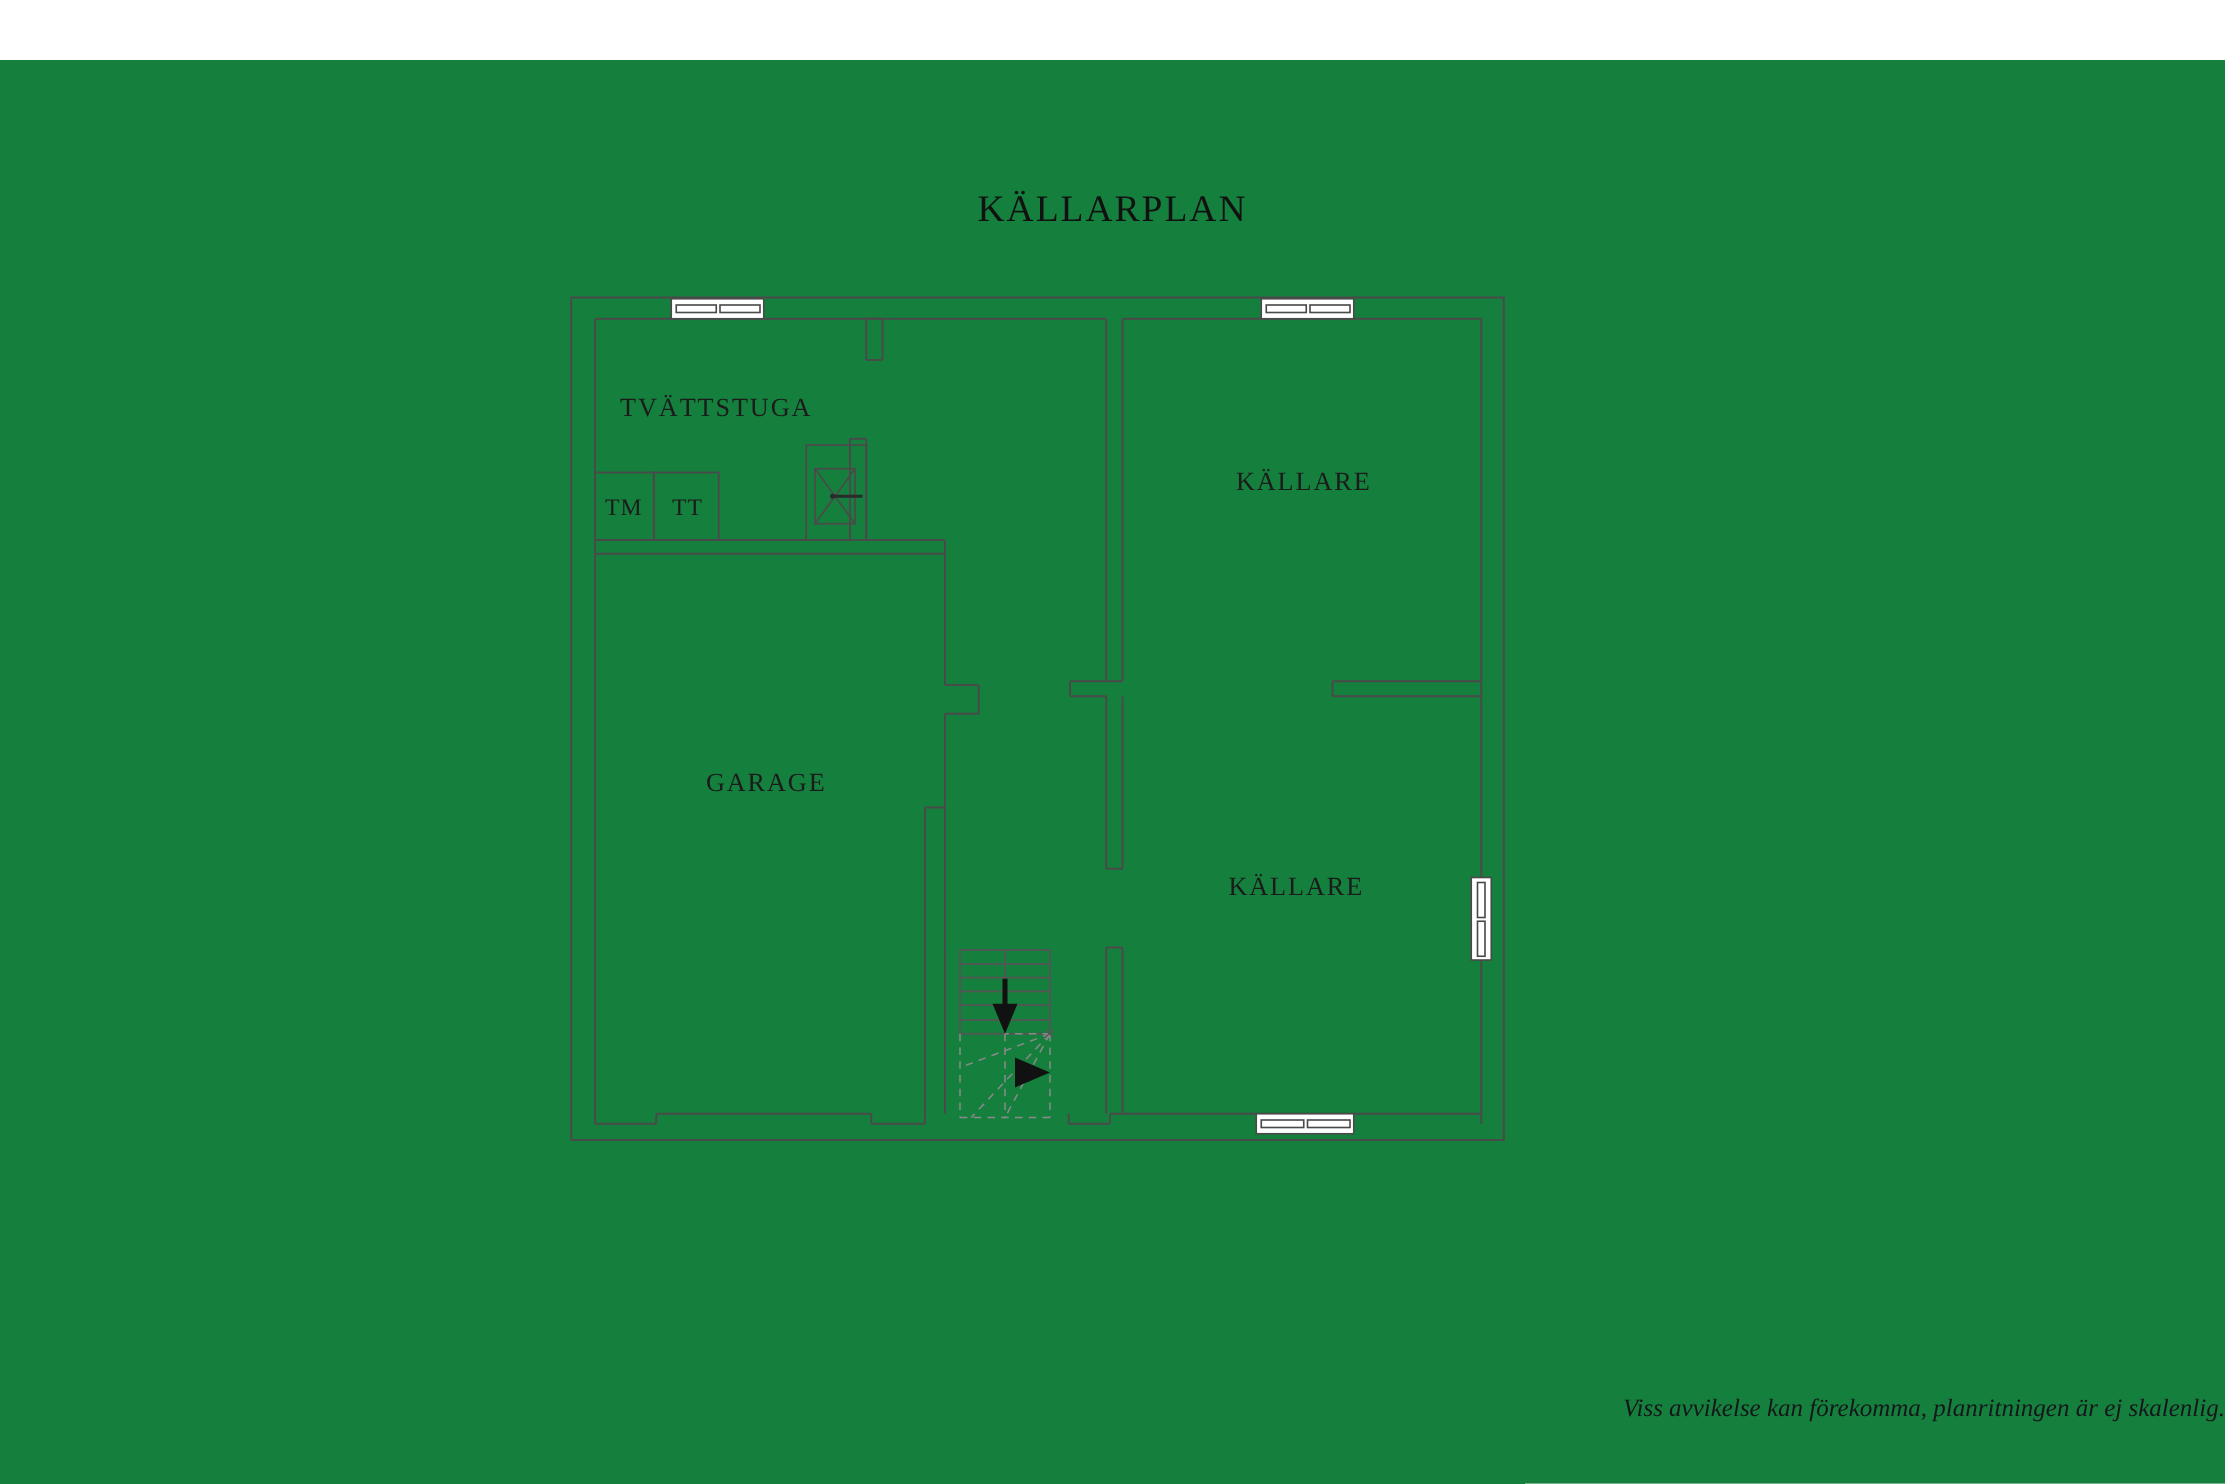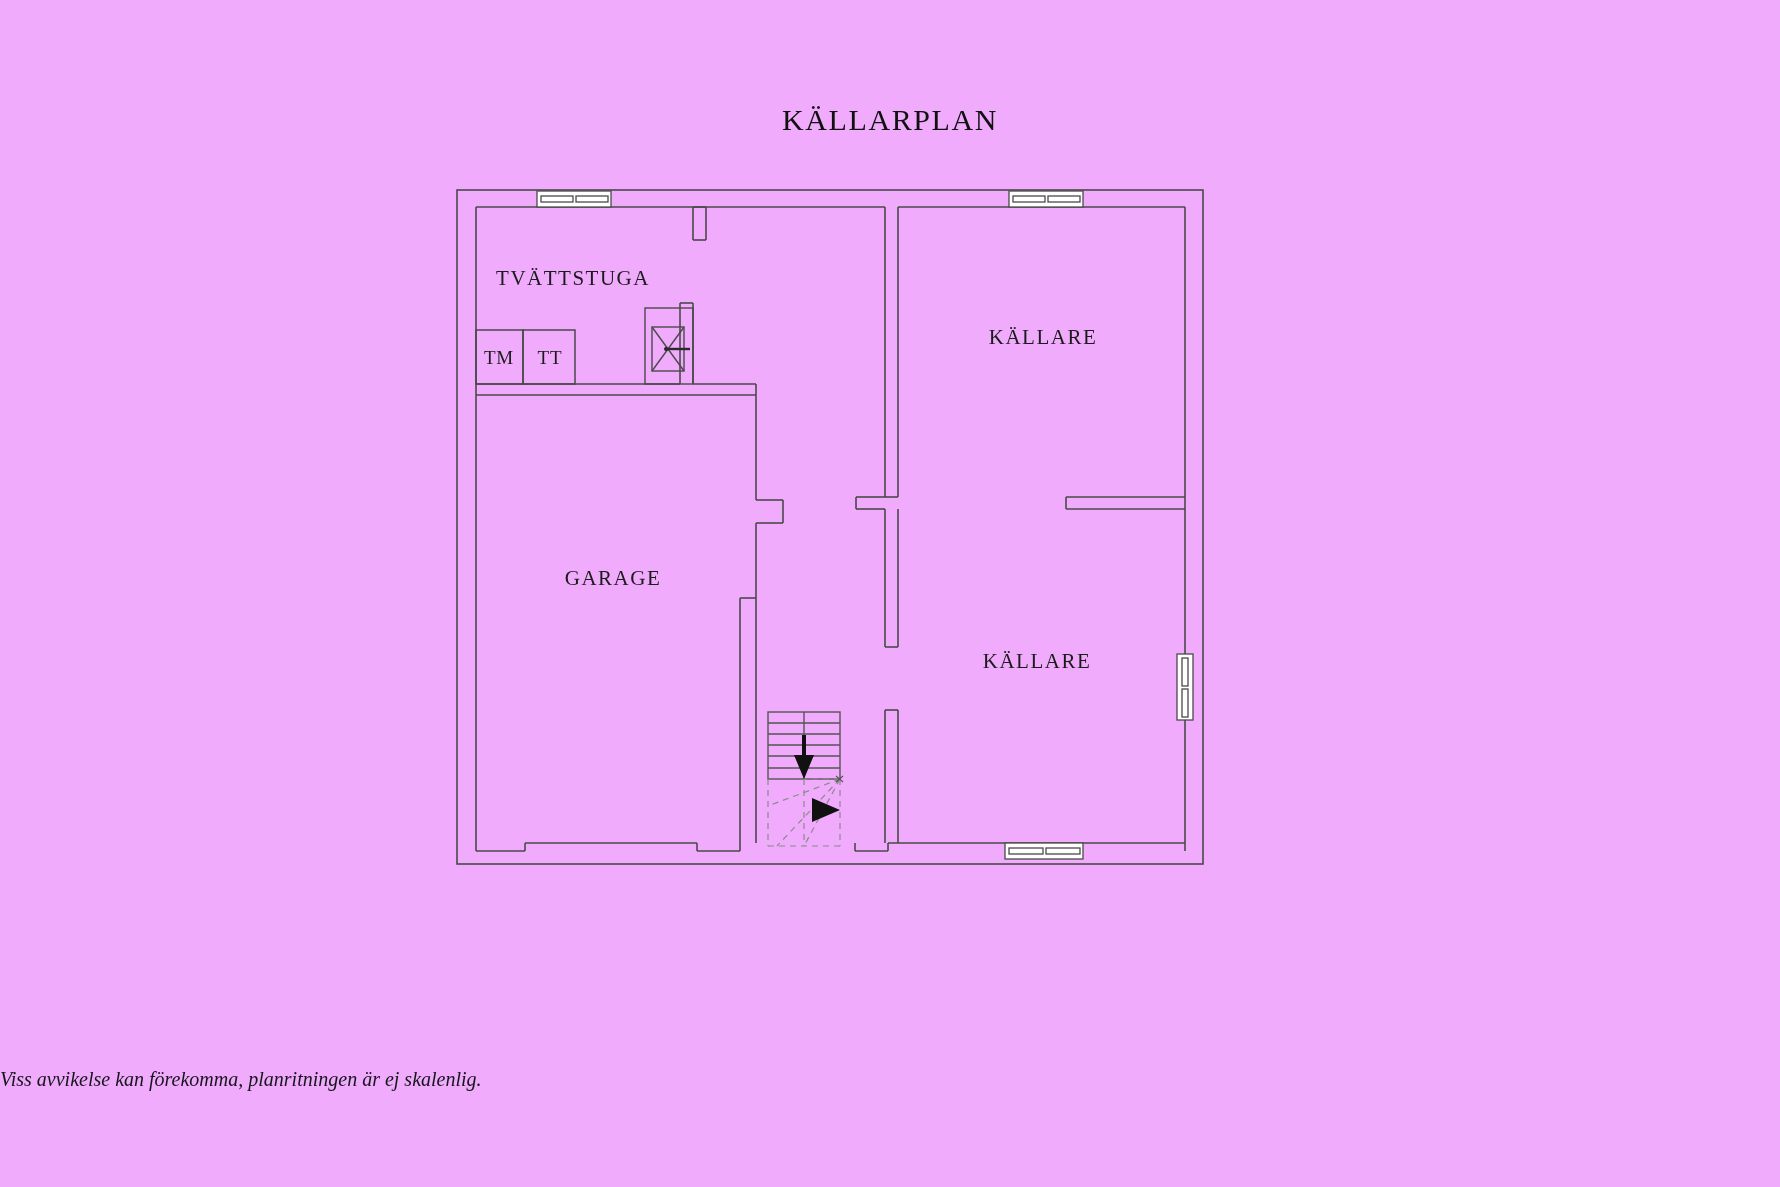--- a/index.html
+++ b/index.html
@@ -11,40 +11,41 @@
     width: 1780px;
     height: 1187px;
     font-family: "Liberation Serif", "DejaVu Serif", serif;
     color: #1a1a1a;
     overflow: hidden;
     position: relative;
   }
   #page {
     position: absolute;
     inset: 0;
-    background: #f0abfc;
+    background: #15803d;
+    margin-top: 48px;
   }
   #plan-title {
     position: absolute;
     top: 103px;
     left: 0;
     width: 100%;
     text-align: center;
     font-size: 30px;
     letter-spacing: 1.6px;
     font-weight: 400;
     color: #111111;
     font-family: "Liberation Serif", "DejaVu Serif", serif;
   }
   #plan-caption {
     position: absolute;
     top: 1068px;
     left: 0;
     width: 100%;
-    text-align: left;
+    text-align: right;
     font-size: 20px;
     font-style: italic;
     color: #15161a;
     font-family: "Liberation Serif", "DejaVu Serif", serif;
   }
   #floorplan-svg {
     position: absolute;
     left: 0;
     top: 0;
   }

